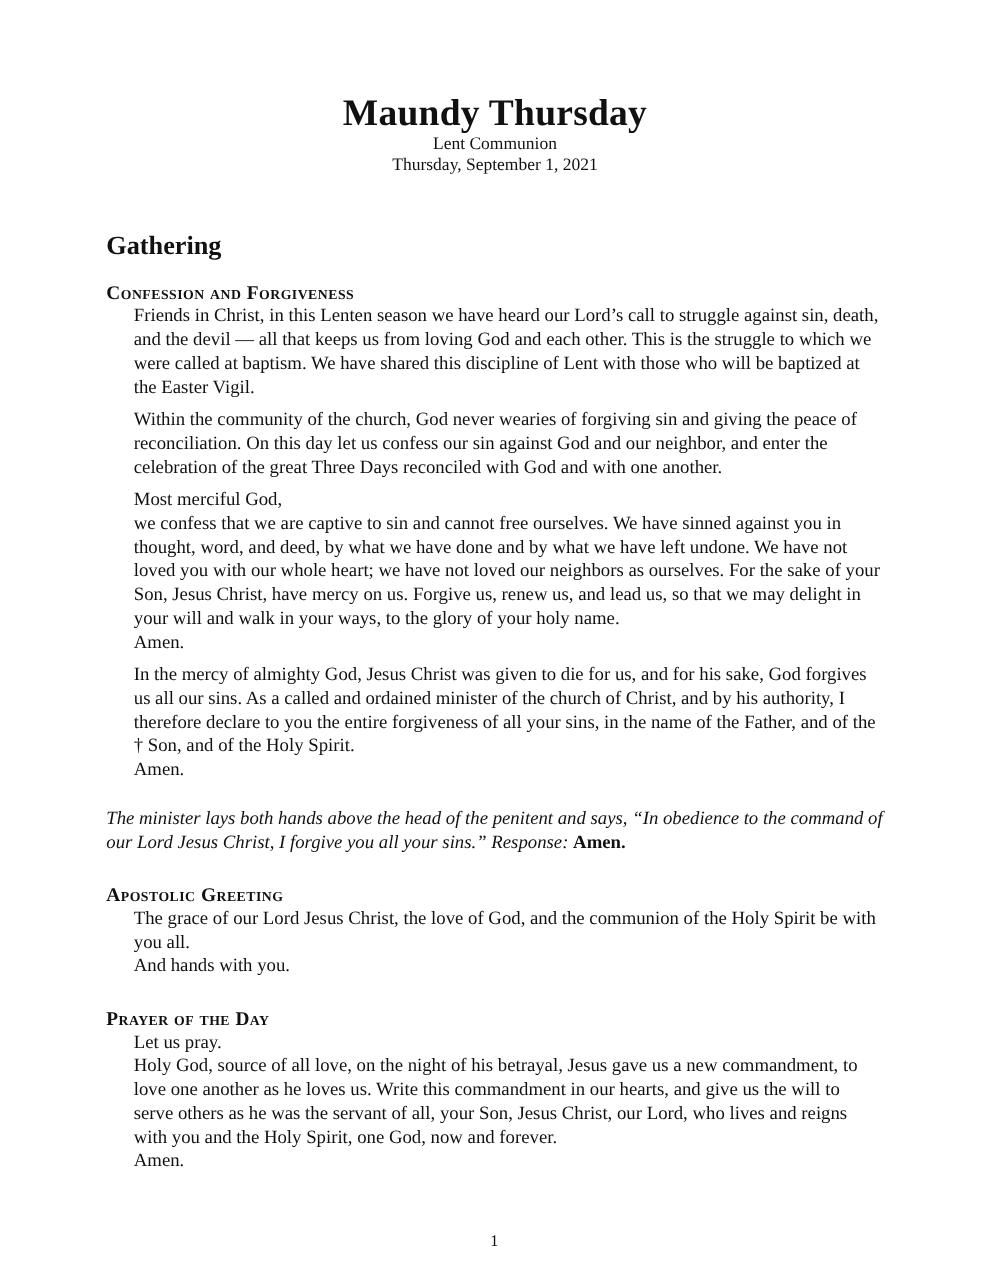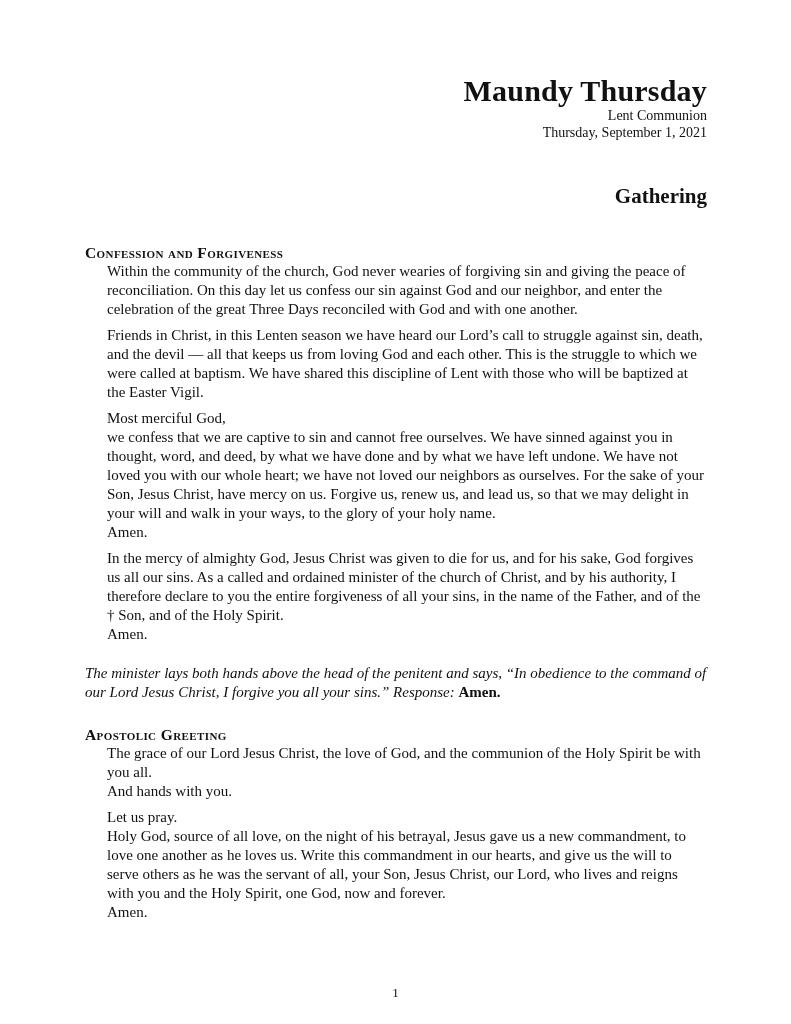--- a/index.html
+++ b/index.html
@@ -14,40 +14,40 @@
     margin: 0 auto;
     background: #ffffff;
     color: #111111;
     font-family: "Liberation Serif", "DejaVu Serif", serif;
     font-size: 15px;
     line-height: 19px;
     box-sizing: border-box;
     padding: 74px 84px 0 85px;
     overflow: hidden;
   }
-  header { text-align: right; }
+  header { text-align: center; }
   h1.doc-title {
     margin: 0;
     font-size: 30px;
     line-height: 33px;
     font-weight: bold;
     letter-spacing: 0.2px;
   }
   .subtitle {
     font-size: 14px;
     line-height: 17px;
   }
   h2.part-heading {
     margin: 42px 0 0 0;
-    text-align: right;
+    text-align: left;
     font-size: 21px;
     line-height: 27px;
     font-weight: bold;
   }
-  main.content { margin-top: 33px; }
+  main.content { margin-top: 15px; }
   h3.sec-heading {
     margin: 23px 0 0 0;
     font-size: 15.5px;
     line-height: 19px;
     font-weight: bold;
     font-variant: small-caps;
     letter-spacing: 0.4px;
   }
   main.content > h3.sec-heading:first-child { margin-top: 0; }
   p.block {
@@ -75,26 +75,27 @@
   <header>
     <h1 class="doc-title">Maundy Thursday</h1>
     <div class="subtitle">Lent Communion</div>
     <div class="subtitle">Thursday, September 1, 2021</div>
   </header>
 
   <h2 class="part-heading">Gathering</h2>
 
   <main class="content" id="content">
       <h3 class="sec-heading">Confession and Forgiveness</h3>
+      <p class="block"><span>Friends in Christ, in this Lenten season we have heard our Lord’s call to struggle against sin, death, and the devil — all that keeps us from loving God and each other. This is the struggle to which we were called at baptism. We have shared this discipline of Lent with those who will be baptized at the Easter Vigil.</span></p>
       <p class="block"><span>Within the community of the church, God never wearies of forgiving sin and giving the peace of reconciliation. On this day let us confess our sin against God and our neighbor, and enter the celebration of the great Three Days reconciled with God and with one another.</span></p>
-      <p class="block"><span>Friends in Christ, in this Lenten season we have heard our Lord’s call to struggle against sin, death, and the devil — all that keeps us from loving God and each other. This is the struggle to which we were called at baptism. We have shared this discipline of Lent with those who will be baptized at the Easter Vigil.</span></p>
       <p class="block"><span>Most merciful God,</span><br><span class="bold">we confess that we are captive to sin and cannot free ourselves. We have sinned against you in thought, word, and deed, by what we have done and by what we have left undone. We have not loved you with our whole heart; we have not loved our neighbors as ourselves. For the sake of your Son, Jesus Christ, have mercy on us. Forgive us, renew us, and lead us, so that we may delight in your will and walk in your ways, to the glory of your holy name.</span><br><span class="bold">Amen.</span></p>
       <p class="block"><span>In the mercy of almighty God, Jesus Christ was given to die for us, and for his sake, God forgives us all our sins. As a called and ordained minister of the church of Christ, and by his authority, I therefore declare to you the entire forgiveness of all your sins, in the name of the Father, and of the † Son, and of the Holy Spirit.</span><br><span class="bold">Amen.</span></p>
       <p class="block rubric"><span>The minister lays both hands above the head of the penitent and says, “In obedience to the command of our Lord Jesus Christ, I forgive you all your sins.” Response: </span><span class="bold">Amen.</span></p>
       <h3 class="sec-heading">Apostolic Greeting</h3>
       <p class="block"><span>The grace of our Lord Jesus Christ, the love of God, and the communion of the Holy Spirit be with you all.</span><br><span class="bold">And hands with you.</span></p>
+      <h3 class="sec-heading">Prayer of the Day</h3>
       <p class="block"><span>Let us pray.</span><br><span>Holy God, source of all love, on the night of his betrayal, Jesus gave us a new commandment, to love one another as he loves us. Write this commandment in our hearts, and give us the will to serve others as he was the servant of all, your Son, Jesus Christ, our Lord, who lives and reigns with you and the Holy Spirit, one God, now and forever.</span><br><span class="bold">Amen.</span></p>
     </main>
 
   <footer class="page-footer">
     <span>1</span>
   </footer>
 </div>
 
 </body></html>

